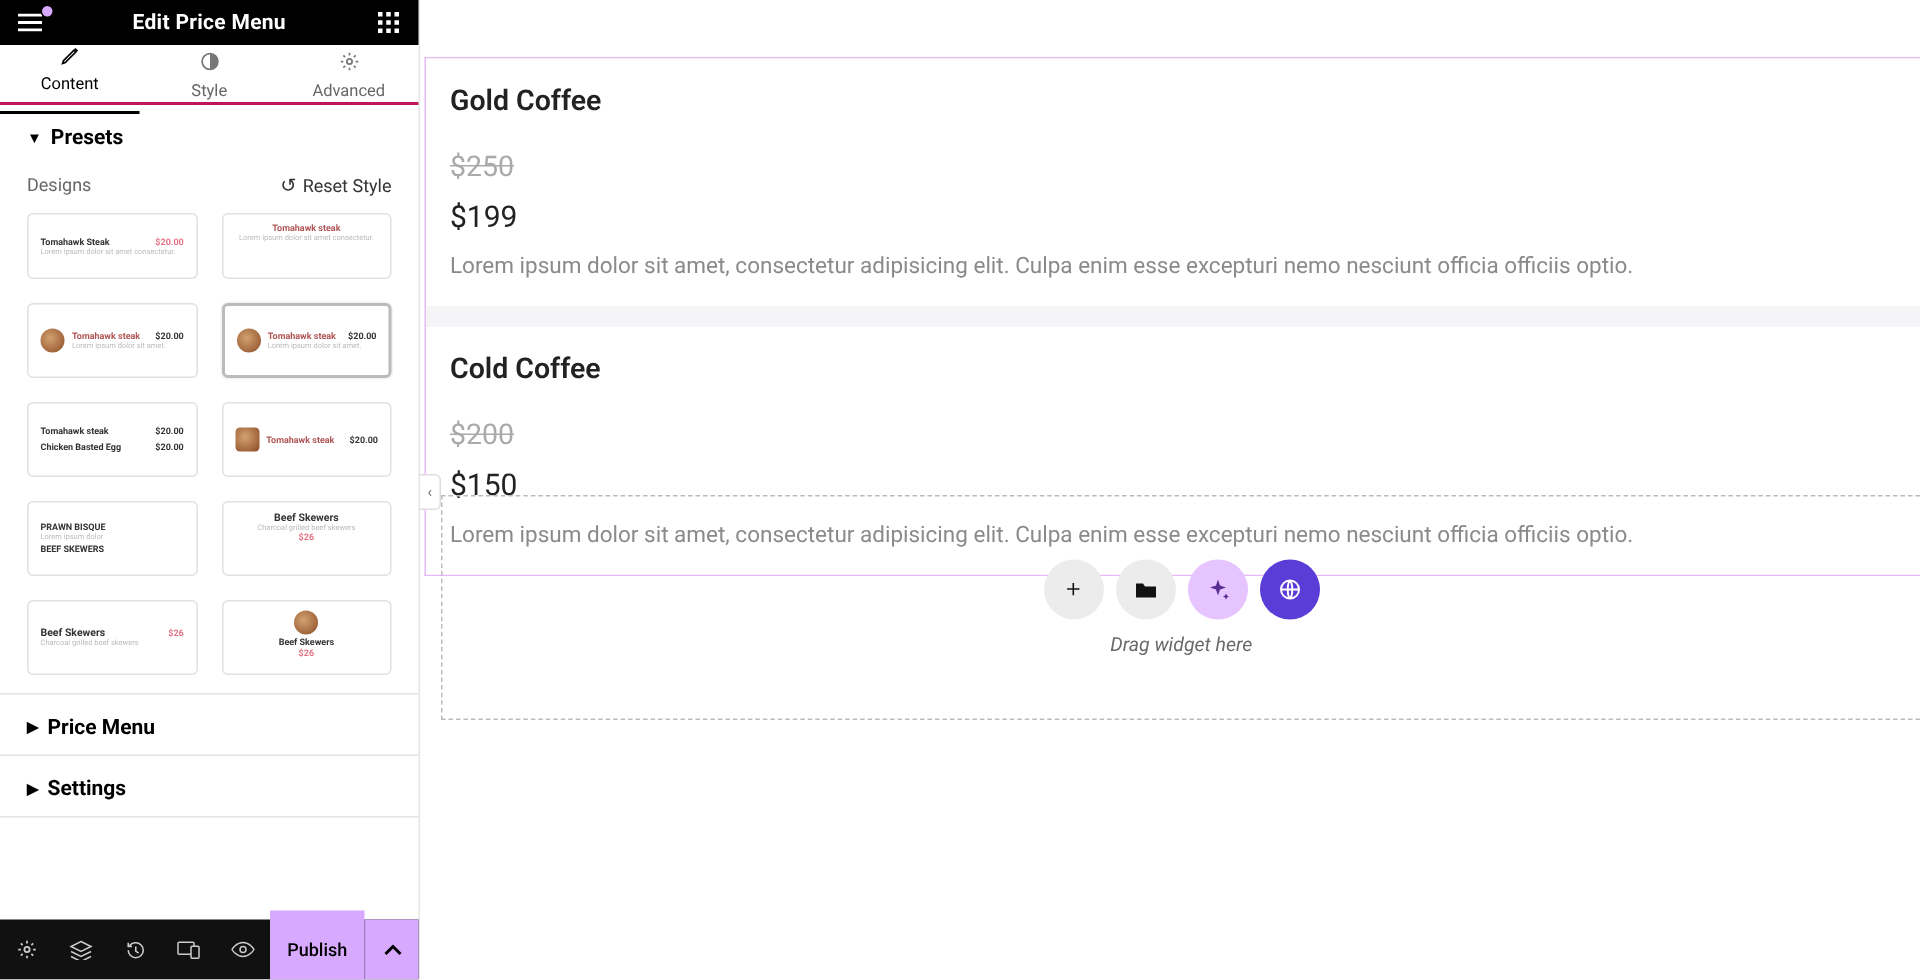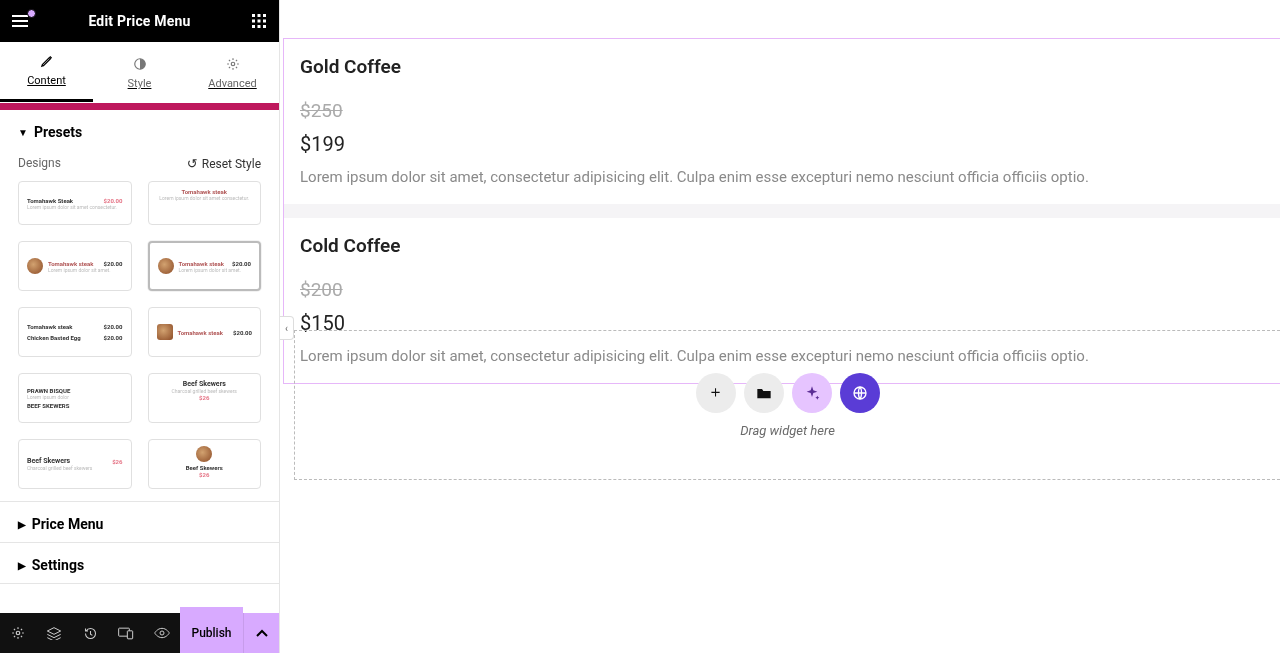--- a/index.html
+++ b/index.html
@@ -15,21 +15,21 @@
 
 .sidebar {
   width: 280px;
   display: flex;
   flex-direction: column;
   background: #fff;
   border-right: 1px solid #e5e5e5;
 }
 
 .sidebar-header {
-  height: 42px;
+  height: 30px;
   background: #000;
   color: #fff;
   display: flex;
   align-items: center;
   justify-content: space-between;
   padding: 0 10px;
   position: relative;
 }
 .sidebar-header .hamburger {
   position: relative;
@@ -40,21 +40,21 @@
 .sidebar-header .hamburger::after {
   content:""; position:absolute; top:-2px; right:-6px;
   width:7px; height:7px; border-radius:50%;
   background:#d8aaff; border:1px solid #000;
 }
 .sidebar-title { font-size:14px; font-weight:700; letter-spacing:.2px; }
 .sidebar-header .grid-icon { width:20px; height:20px; display:flex; align-items:center; justify-content:center; cursor:pointer; }
 
 
 .tabs {
-  display:flex; height:68px; border-bottom:7px solid #be185d;text-decoration:underline;
+  display:flex; height:40px; border-bottom:2px solid #be185d;
 }
 .tab {
   flex:1; display:flex; flex-direction:column; align-items:center; justify-content:center;
   gap:4px; cursor:pointer; color:#666; font-size:11px;
 }
 .tab.active { color:#000; }
 .tab.active::after {
   content:""; display:block; height:3px; width:100%; background:#000; position:relative; top:8px;
 }
 .tab .tab-icon { font-size:16px; height:18px; display:flex; align-items:center; justify-content:center; }

